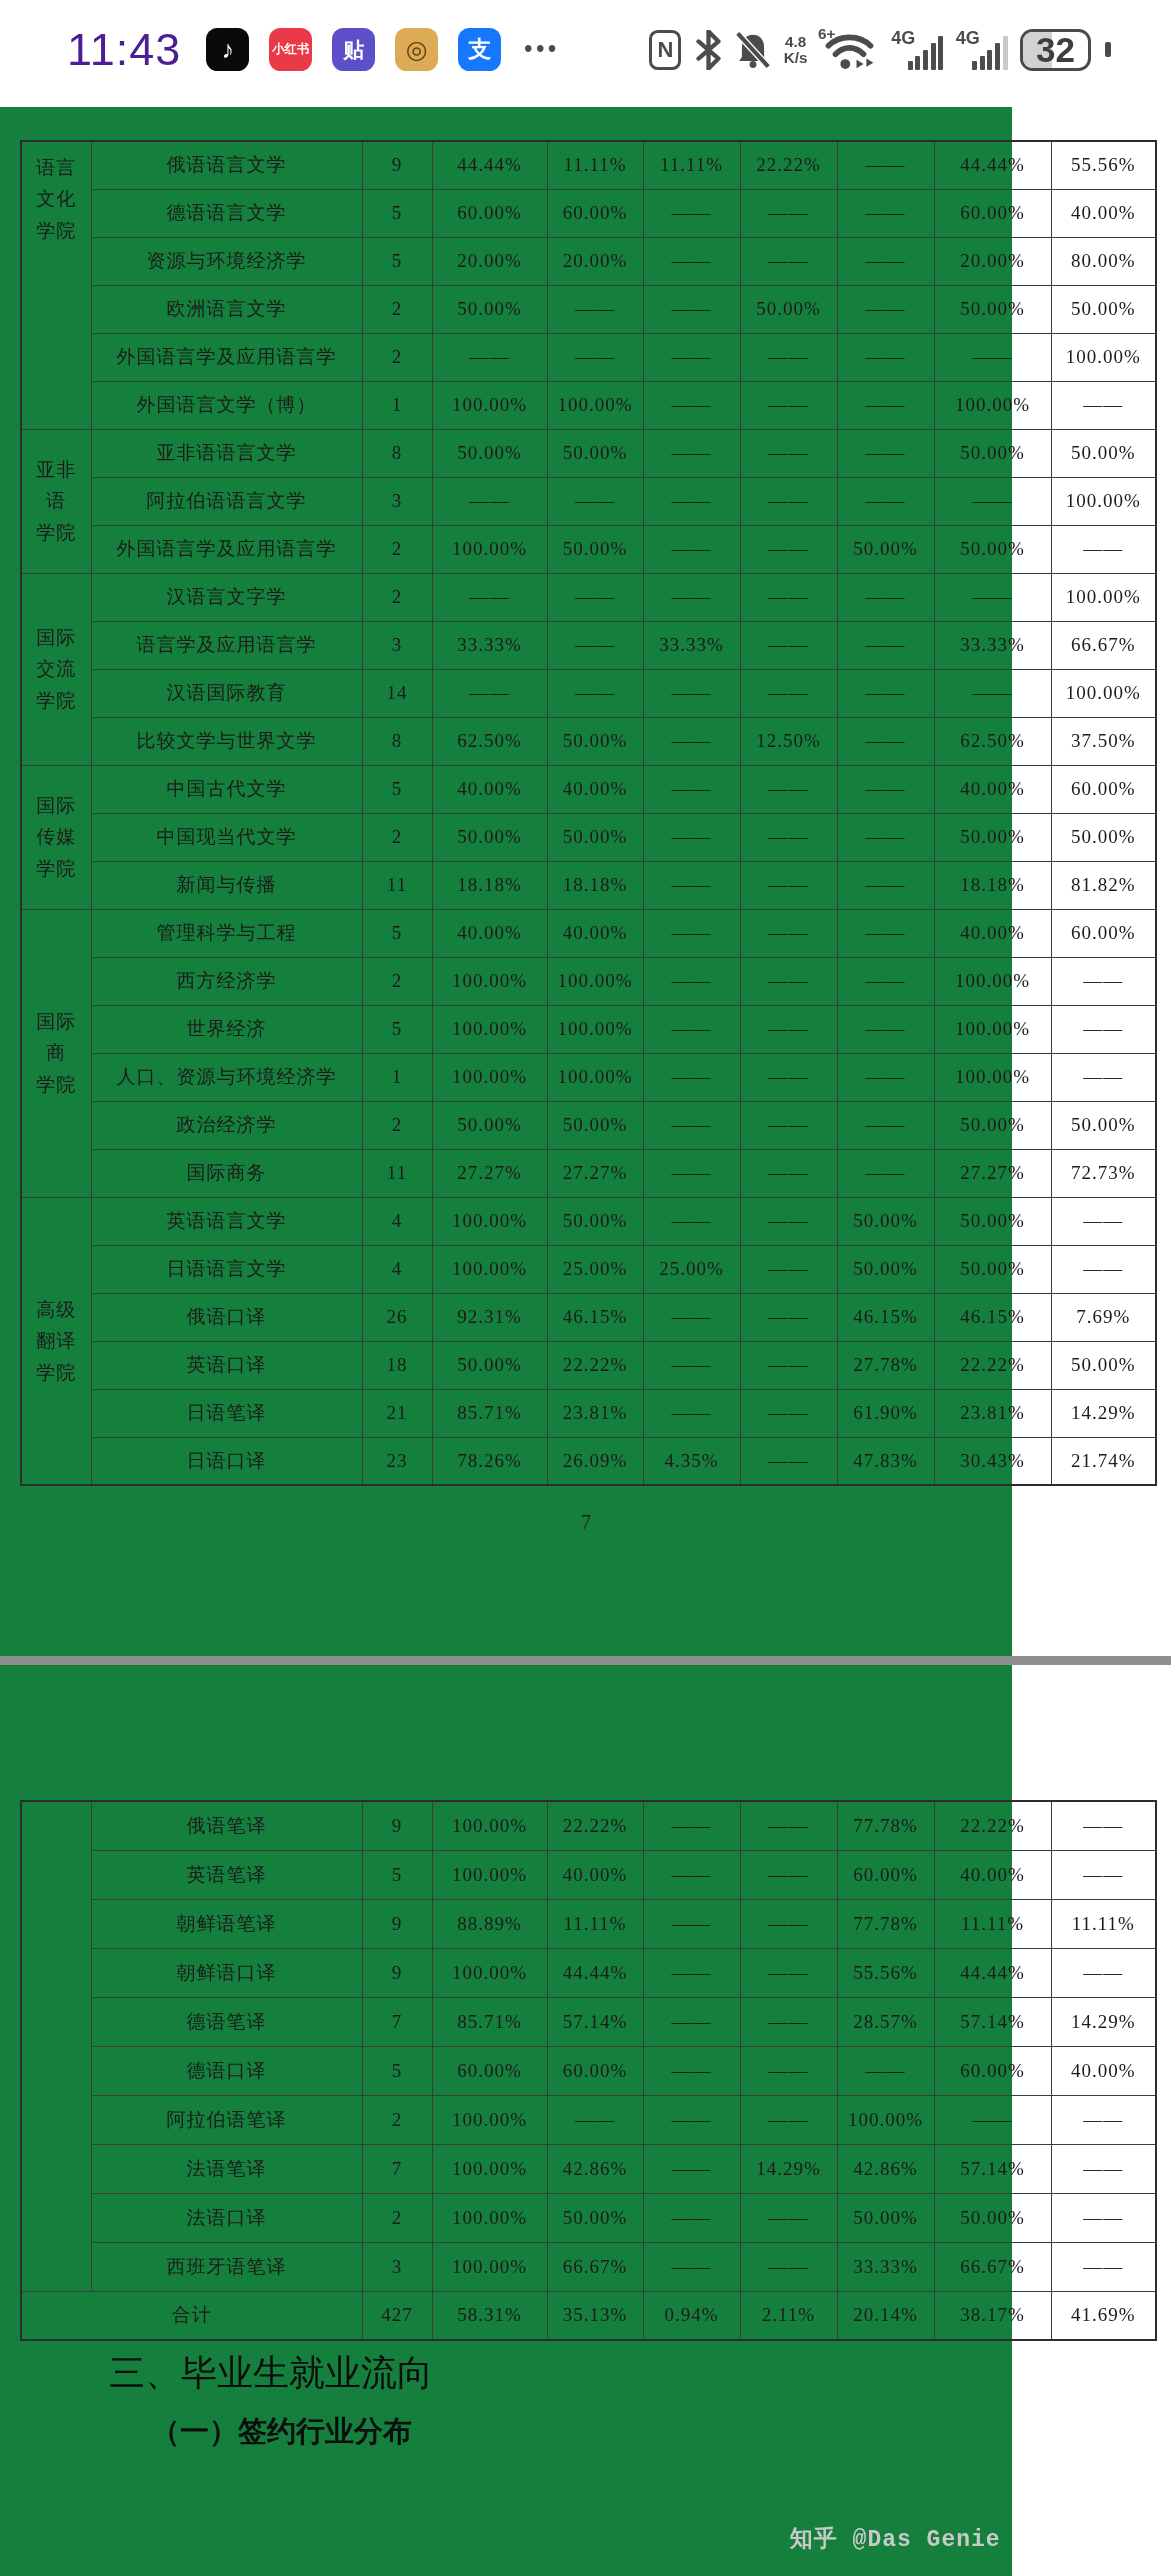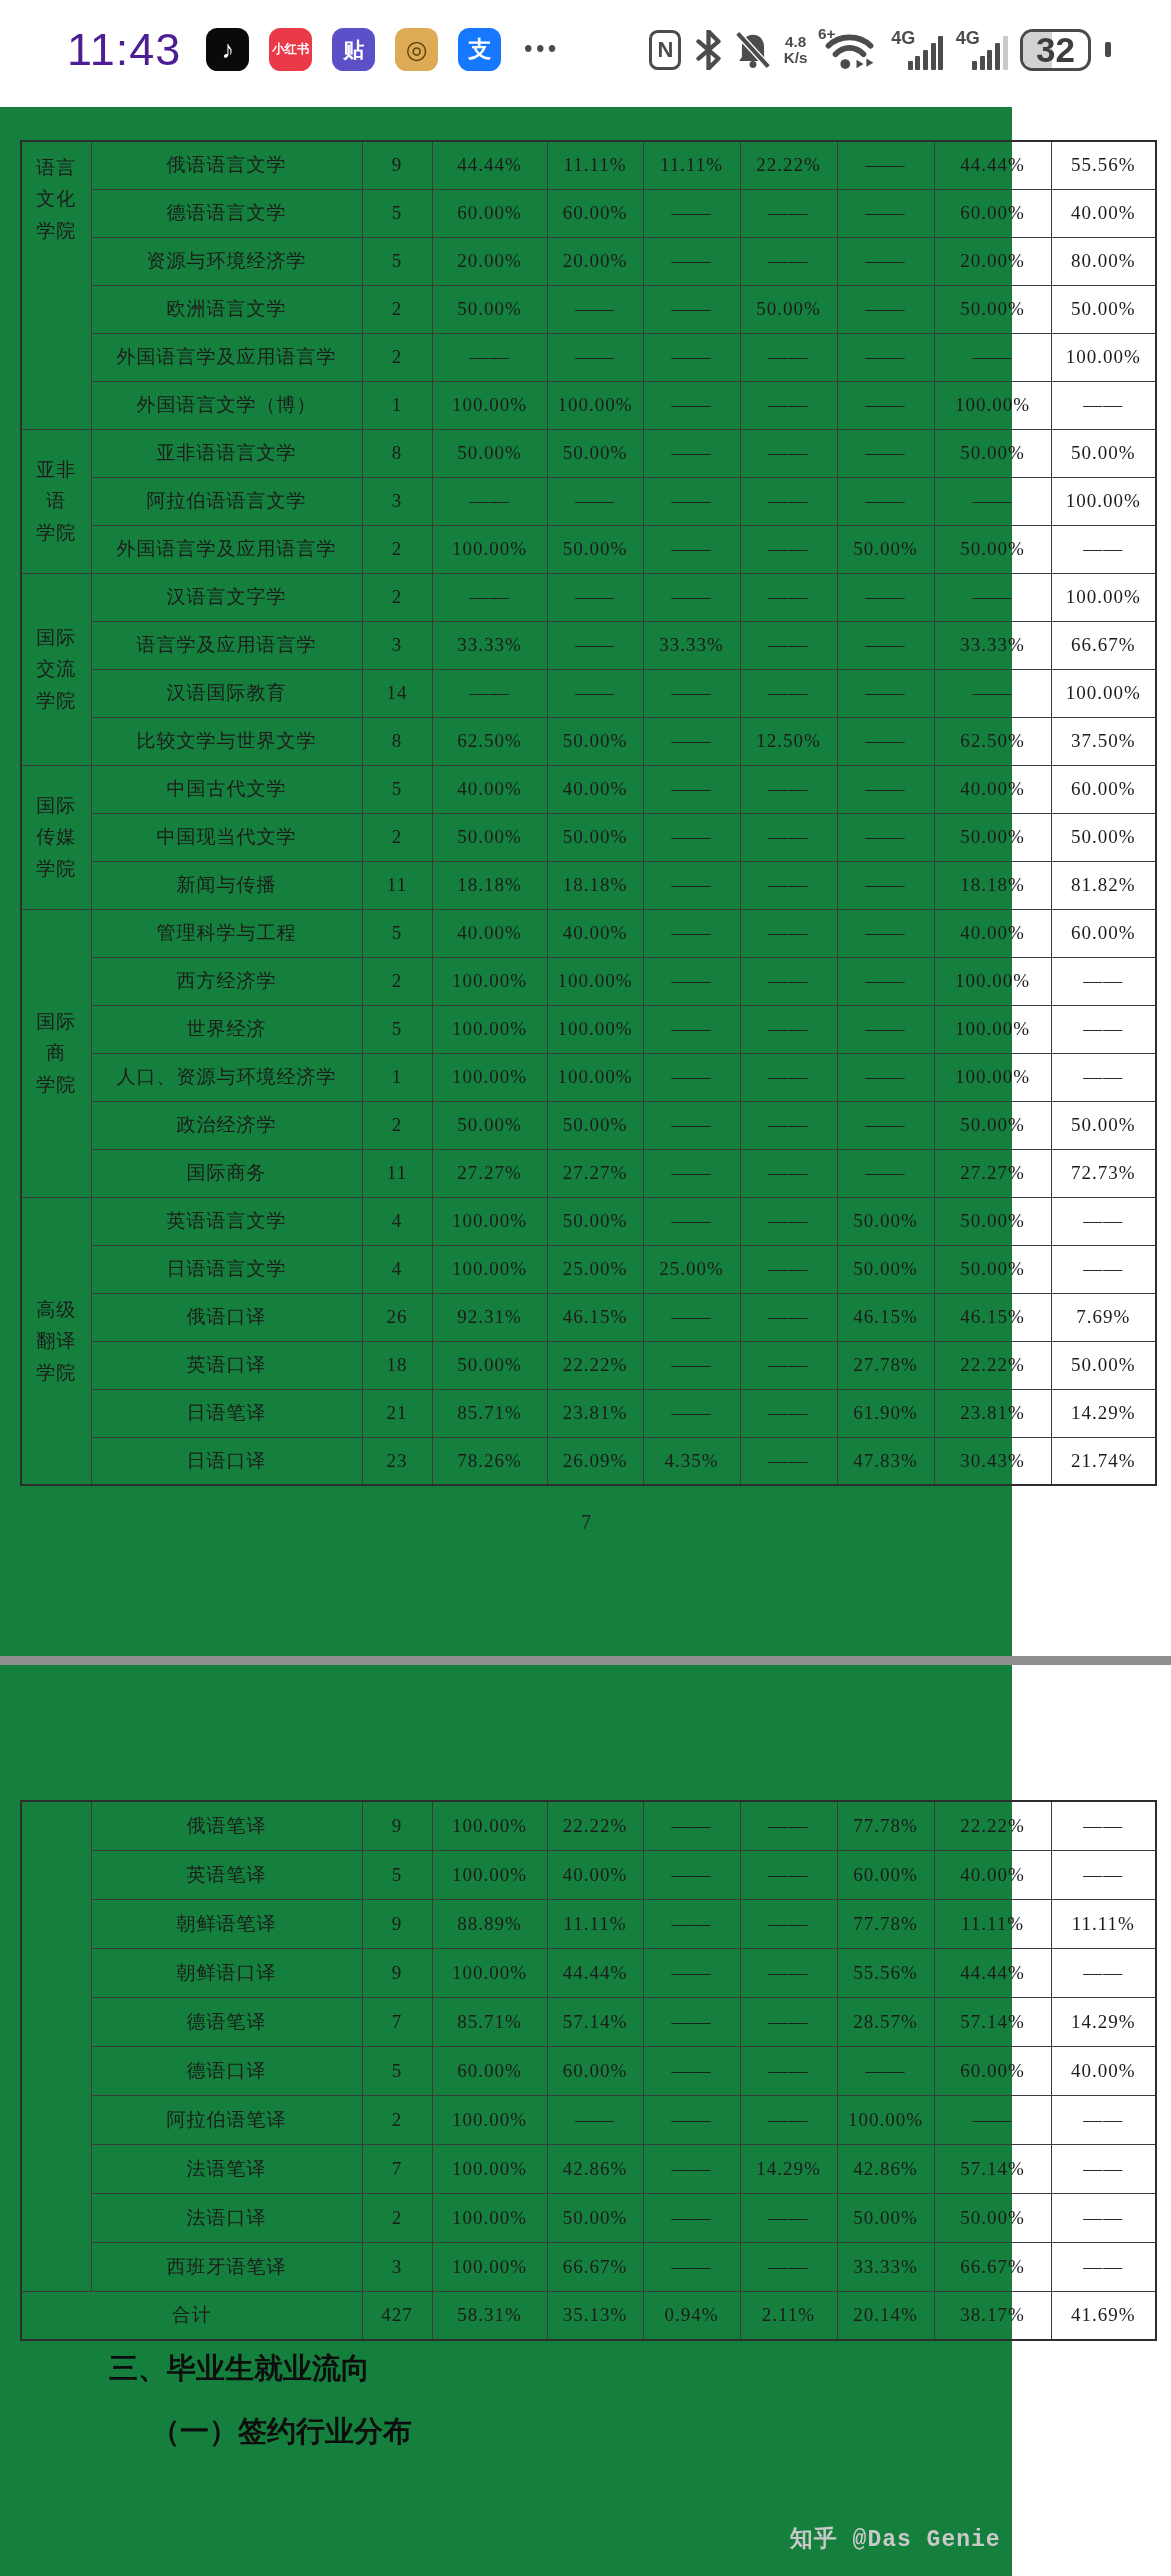--- a/index.html
+++ b/index.html
@@ -48,21 +48,21 @@
   td.college { font-size:20px; letter-spacing:0; line-height:31.5px; }
   td.college.top { vertical-align:top; padding-top:9.5px; }
   td.major { font-size:20px; letter-spacing:0; }
   tr.total-row td { height:47px; }
   td.total-label { font-size:21px; letter-spacing:0; }
 
   .pagenum { position:absolute; top:1404px; left:0; width:1172px; text-align:center;
              font-size:20px; color:#222; }
   .pagebreak { position:absolute; top:1549px; left:0; width:1172px; height:8.6px; background:#8f8f8f; }
 
-  .heading1 { position:absolute; top:2242px; left:109px; font-size:29px; font-weight:bold; color:#0d0d0d; }
+  .heading1 { position:absolute; top:2242px; left:109px; font-size:36px; font-weight:normal; color:#0d0d0d; }
   .heading2 { position:absolute; top:2305px; left:151px; font-size:29px; font-weight:bold; color:#0d0d0d; }
 
   .watermark { position:absolute; top:2416px; right:11.4px; font-size:23px; font-weight:bold;
                color:#c9c9c9; font-family:Liberation Mono, monospace; letter-spacing:1px; }
 </style>
 </head>
 <body>
 
 <div class="statusbar">
   <span class="time">11:43</span>

